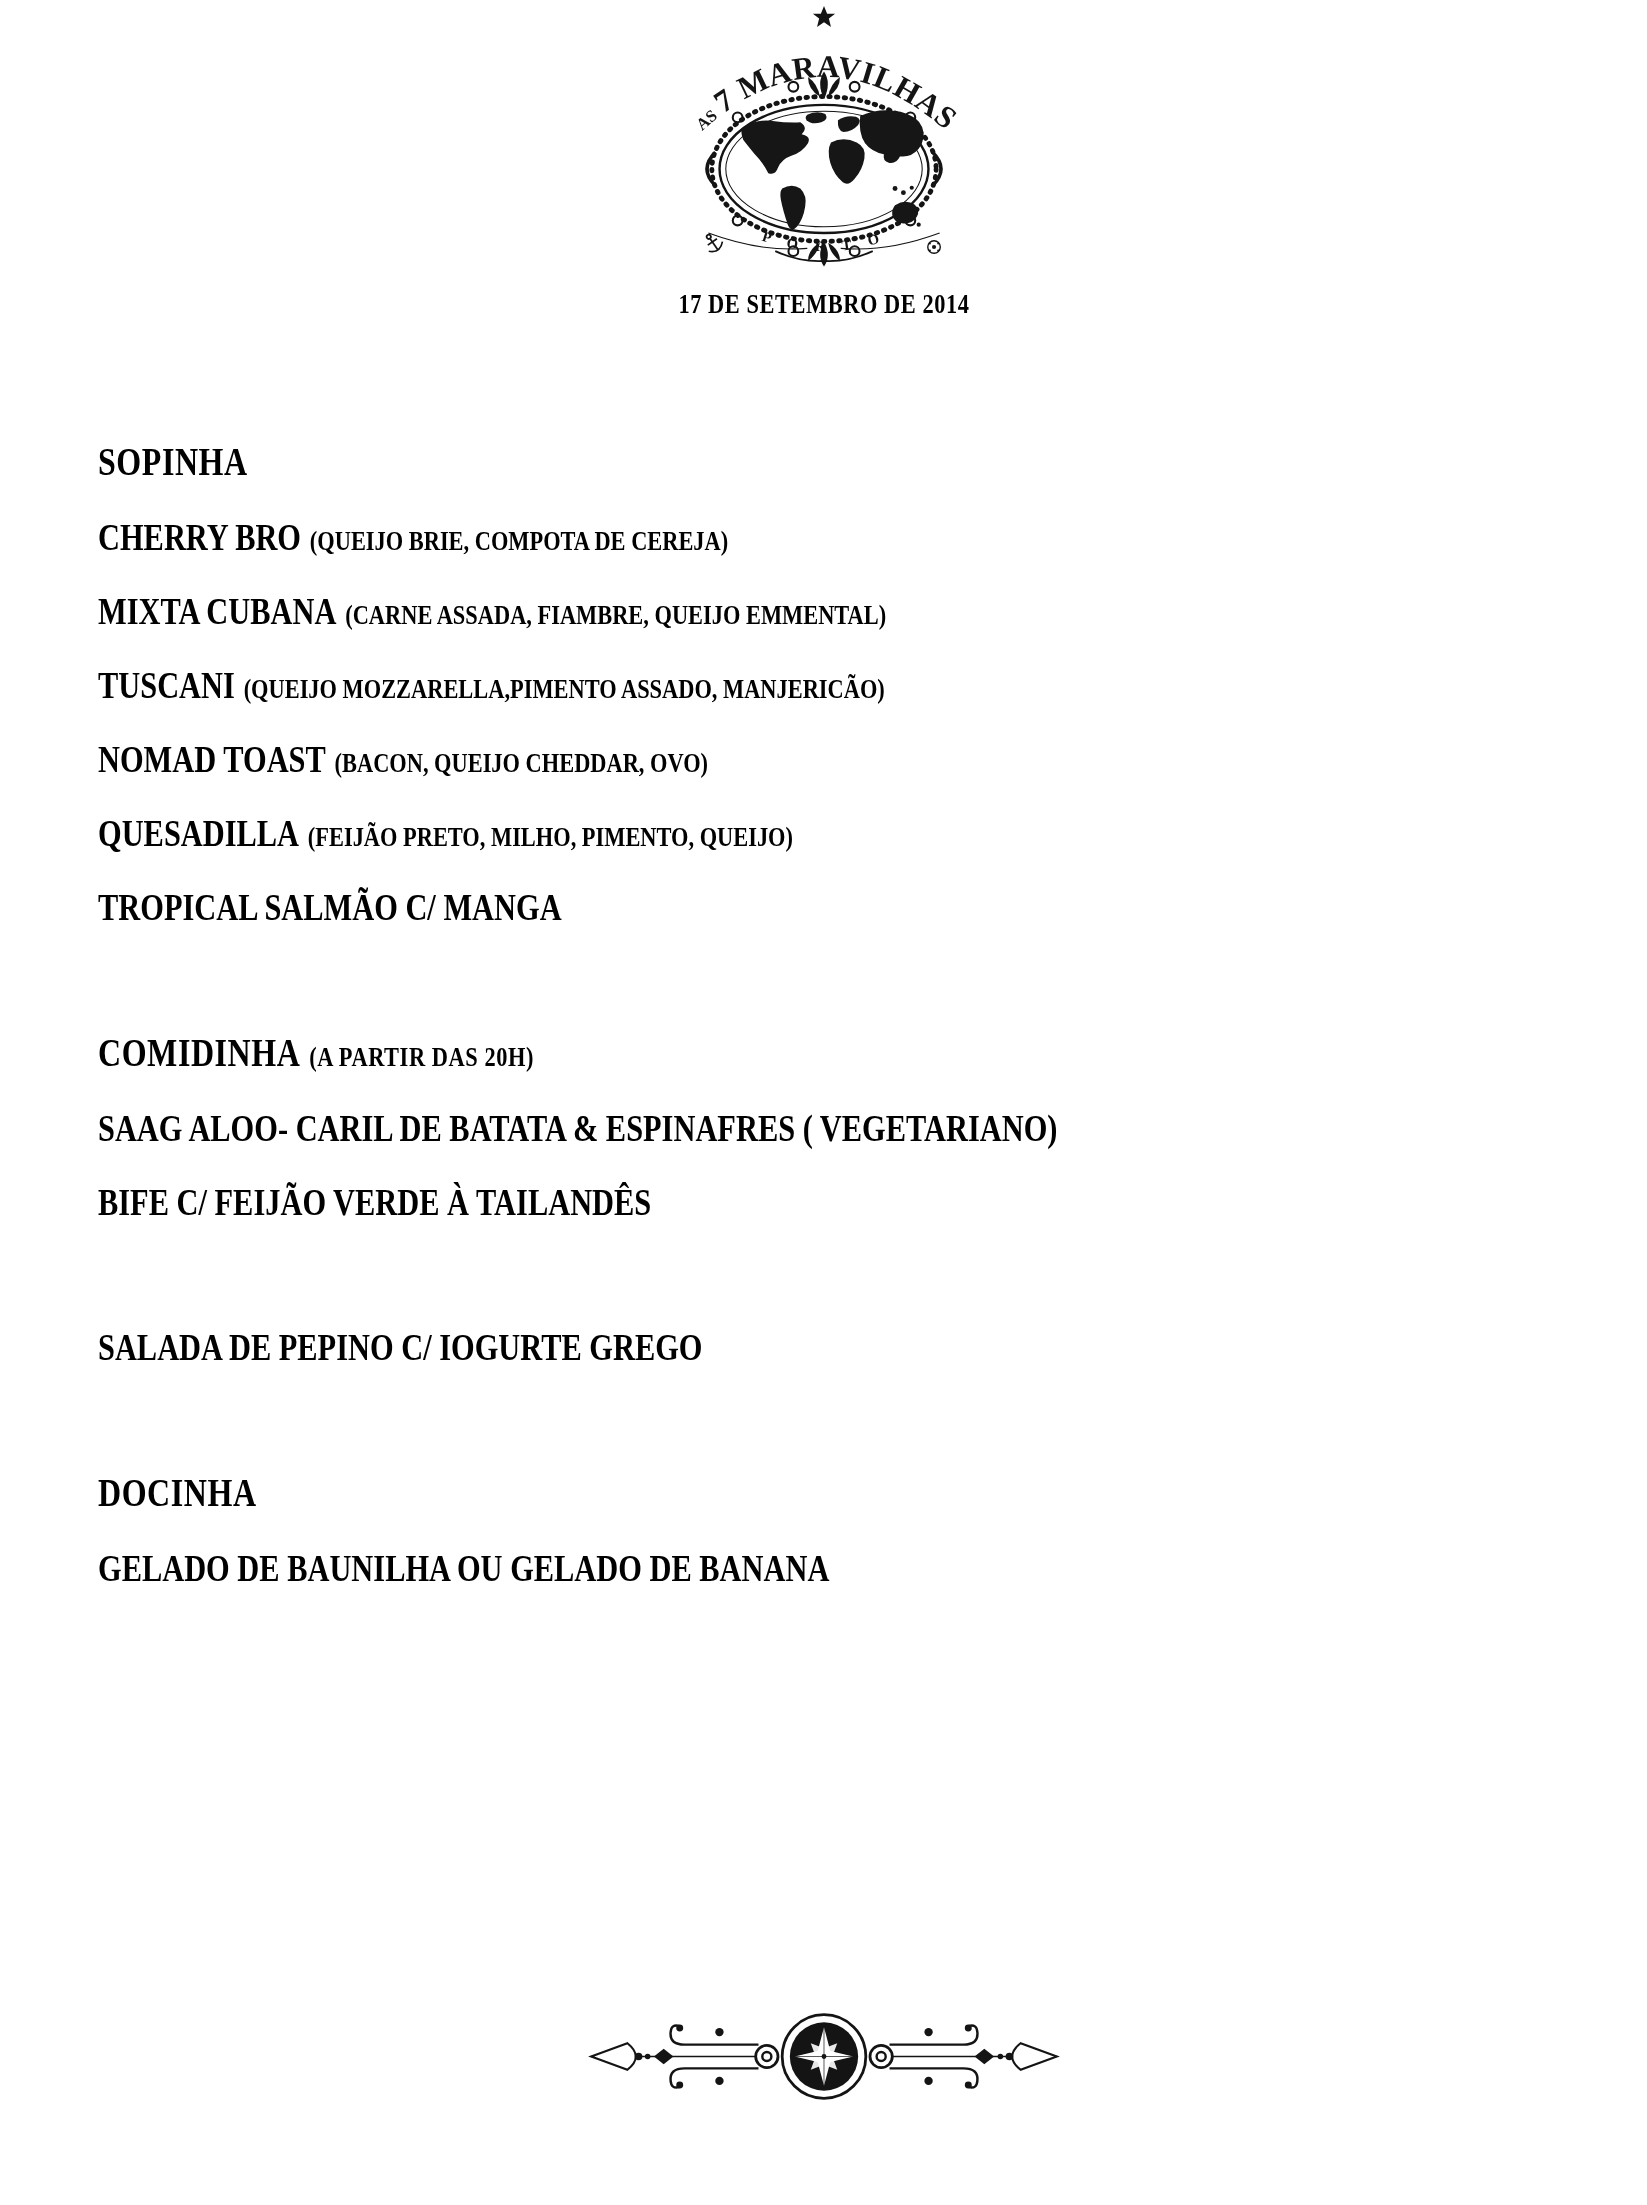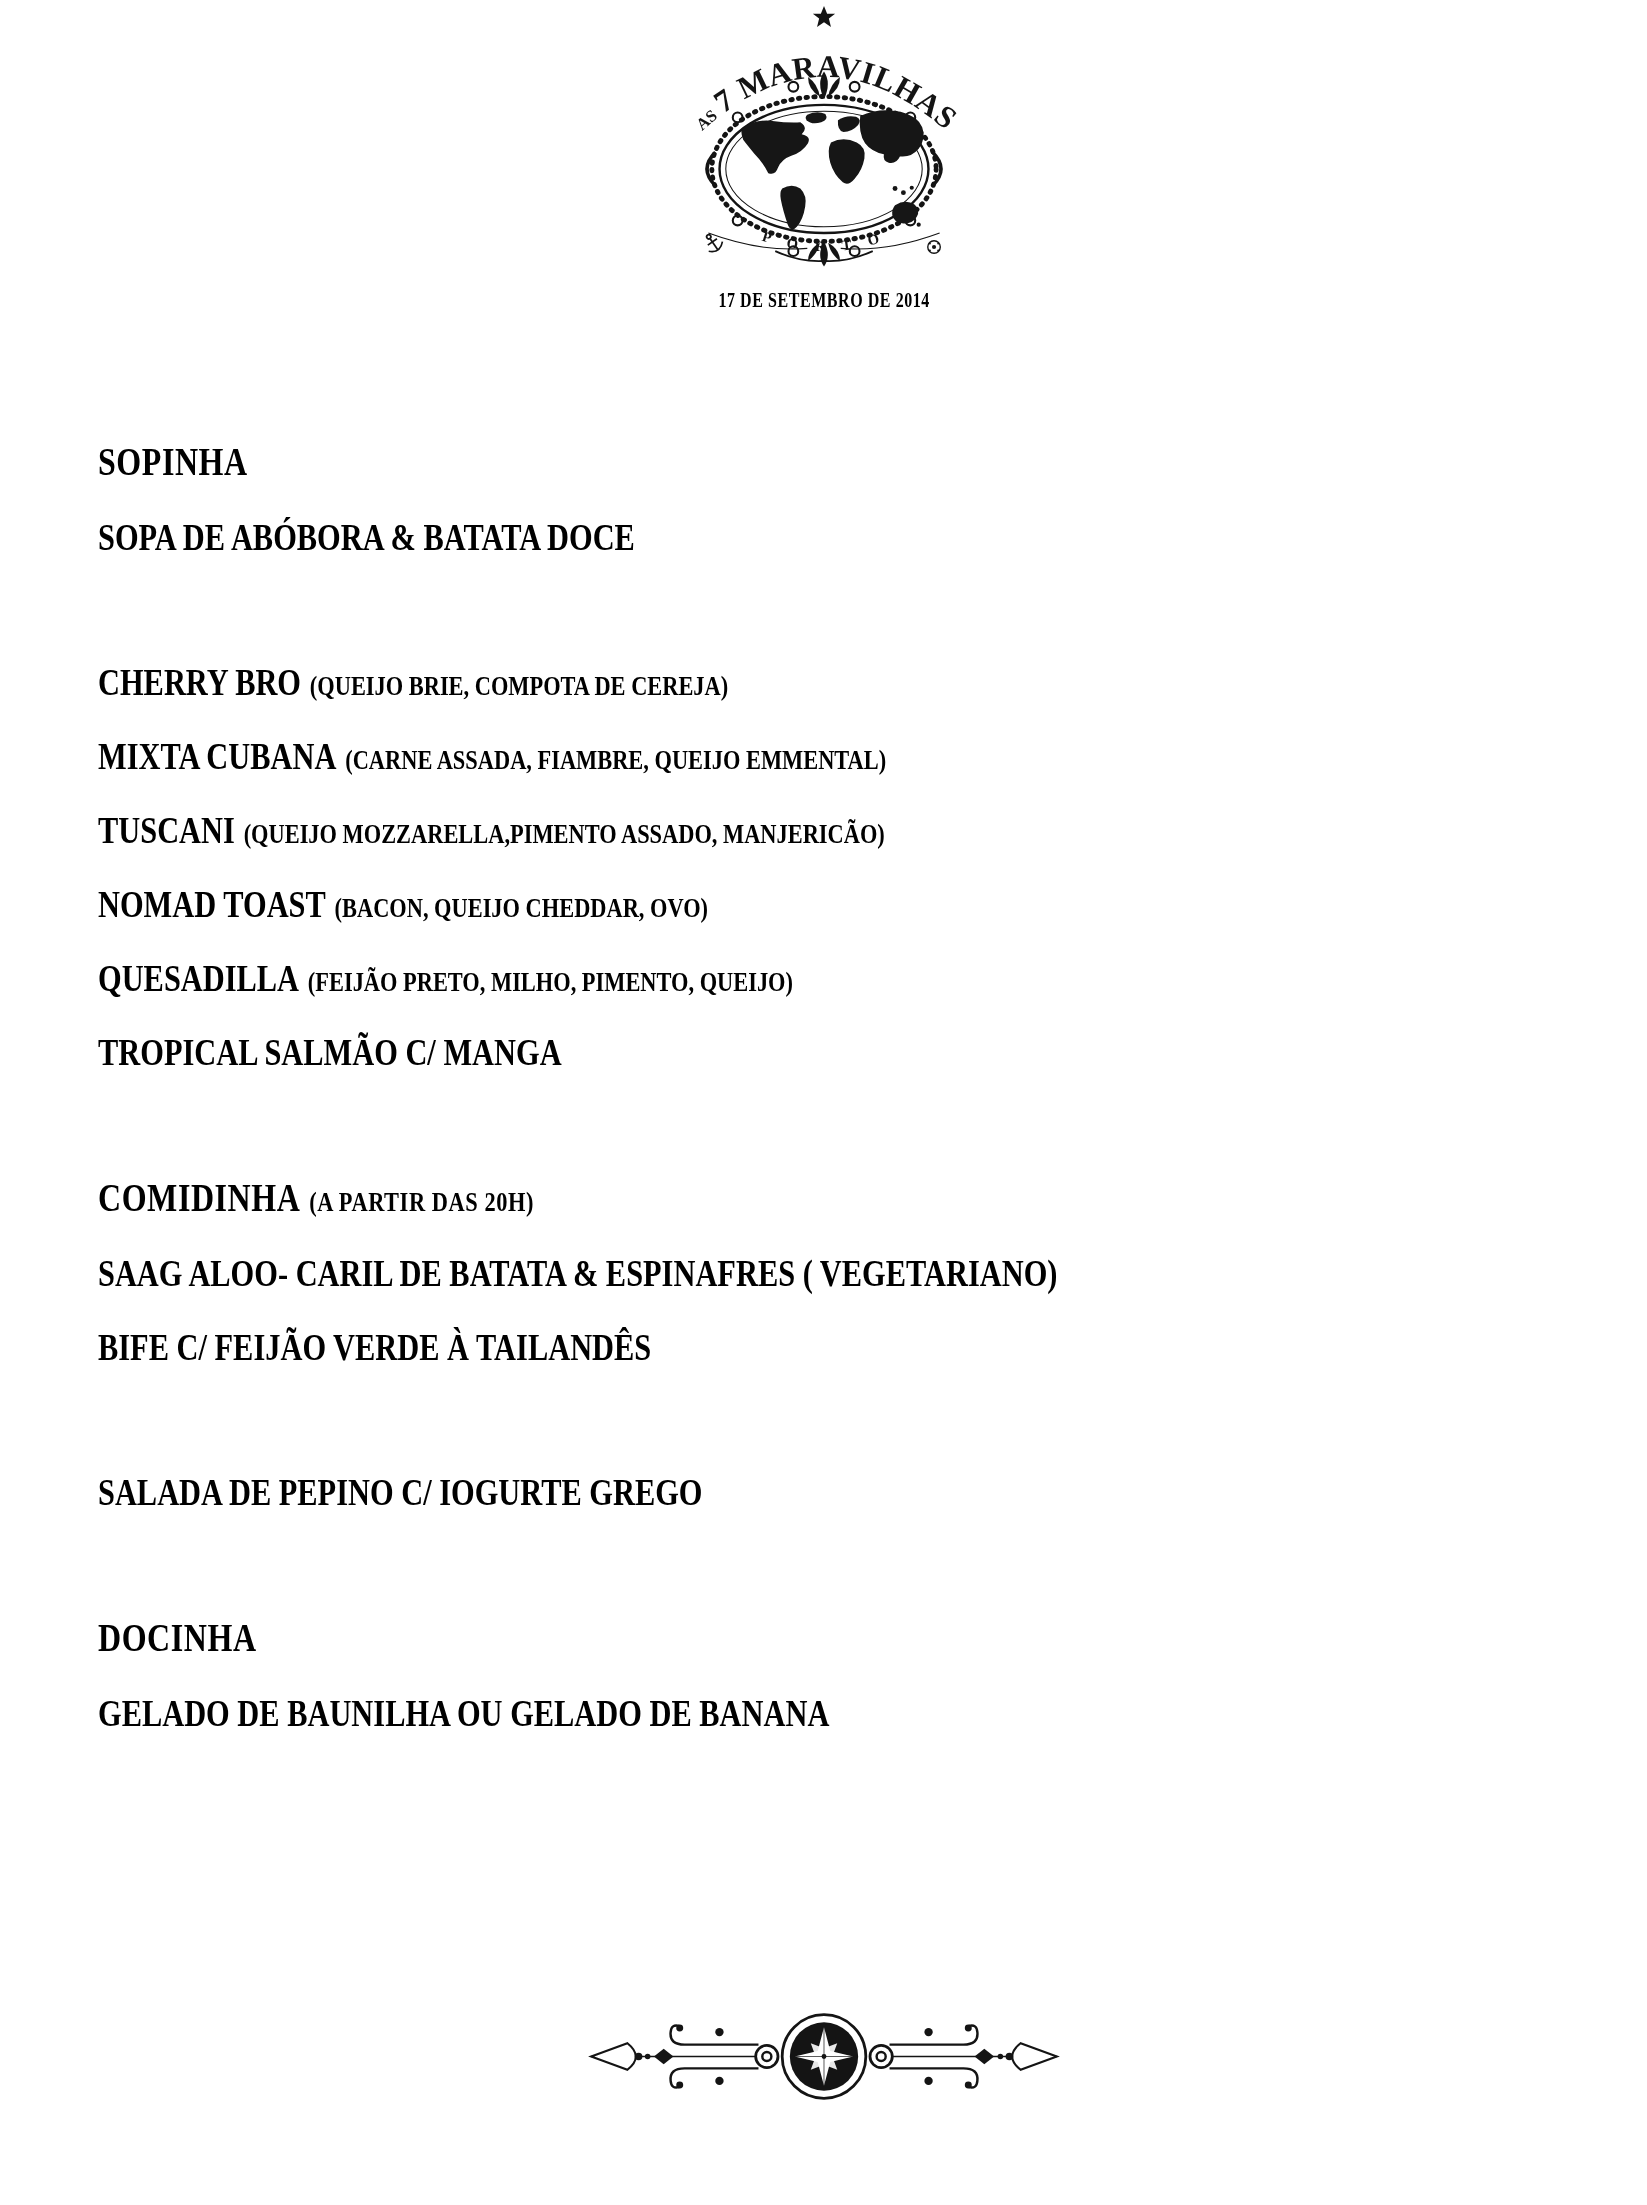--- a/index.html
+++ b/index.html
@@ -1,21 +1,21 @@
 <!DOCTYPE html>
 <html style="font-size:11px"><head>
 <meta charset="utf-8">
 <style>
   *{box-sizing:border-box}
   html,body{margin:0;padding:0}
   body{background:#ffffff;font-family:"Liberation Serif","DejaVu Serif",serif;color:#000}
   .page{position:relative;width:1648px;height:2205px;background:#fff;overflow:hidden}
   .logo{position:absolute;top:5.6px;left:50%;transform:translateX(-50%)}
   .date{position:absolute;top:290px;left:0;width:100%;text-align:center;
-        font-weight:bold;font-size:20px;line-height:1;letter-spacing:0.7px}
+        font-weight:bold;font-size:28px;line-height:1;letter-spacing:0.7px}
   
   .sx{display:inline-block;transform:scaleX(0.8);transform-origin:0 50%;white-space:nowrap}
   .sxc{display:inline-block;transform:scaleX(0.8);transform-origin:50% 50%;white-space:nowrap}
   .menu{position:absolute;top:442px;left:98px;right:56px}
   .heading{font-weight:bold;font-size:40px;line-height:1;margin:0 0 36px 0;letter-spacing:0.7px}
   .item{font-weight:bold;font-size:38px;line-height:1;margin:0 0 36px 0}
   .item.last{margin-bottom:107px}
   .detail{font-size:28px;margin-left:11px}
   .divider{position:absolute;top:2004px;left:50%;transform:translateX(-50%)}
   svg text{font-family:"Liberation Serif","DejaVu Serif",serif}
@@ -107,21 +107,20 @@
   </div>
 
   <div class="date">
     <span class="sxc">17 DE SETEMBRO DE 2014</span>
   </div>
 
   <main class="menu">
 
     <section>
       <h2 class="heading"><span class="sx"><span>SOPINHA</span><span class="detail"></span></span></h2>
-      <p class="item last"><span class="sx"><span>SOPA DE ABÓBORA &amp; BATATA DOCE</span><span class="detail"></span></span></p>
     </section>
 
     <section>
       <p class="item"><span class="sx"><span>CHERRY BRO</span><span class="detail">(QUEIJO BRIE, COMPOTA DE CEREJA)</span></span></p>
       <p class="item"><span class="sx"><span>MIXTA CUBANA</span><span class="detail">(CARNE ASSADA, FIAMBRE, QUEIJO EMMENTAL)</span></span></p>
       <p class="item"><span class="sx"><span>TUSCANI</span><span class="detail">(QUEIJO MOZZARELLA,PIMENTO ASSADO, MANJERICÃO)</span></span></p>
       <p class="item"><span class="sx"><span>NOMAD TOAST</span><span class="detail">(BACON, QUEIJO CHEDDAR, OVO)</span></span></p>
       <p class="item"><span class="sx"><span>QUESADILLA</span><span class="detail">(FEIJÃO PRETO, MILHO, PIMENTO, QUEIJO)</span></span></p>
       <p class="item last"><span class="sx"><span>TROPICAL SALMÃO C/ MANGA</span><span class="detail"></span></span></p>
     </section>

